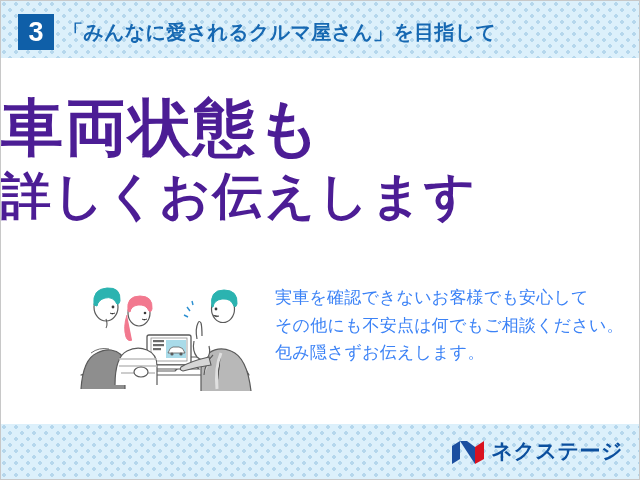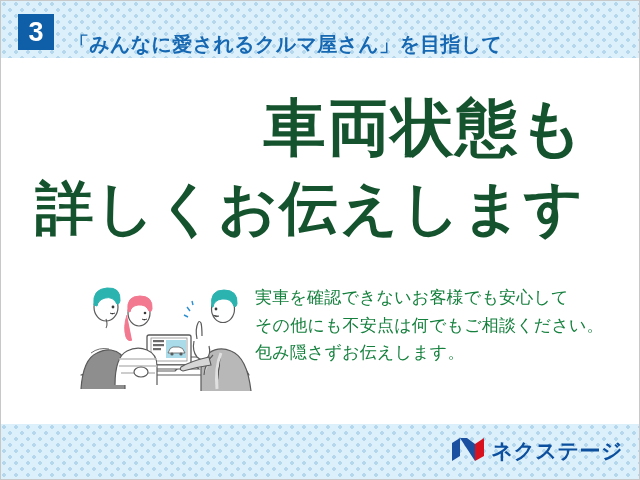--- a/index.html
+++ b/index.html
@@ -49,61 +49,60 @@
     font-size: 27px;
     font-weight: bold;
     line-height: 36px;
     text-align: center;
     letter-spacing: 0;
   }
 
   #header-title {
     position: absolute;
     left: 62px;
-    top: 25px;
+    top: 13px;
     height: 36px;
     display: flex;
     align-items: center;
     color: #1668b2;
     font-size: 20px;
     font-weight: bold;
     letter-spacing: 0.3px;
     white-space: nowrap;
-    margin-left: 6px;
   }
 
   
   #headline {
     position: absolute;
     left: 0;
     top: 92px;
     width: 584px;
-    text-align: right;
-    color: #14532d;
+    text-align: left;
+    color: #4c1d95;
     font-weight: bold;
     letter-spacing: 2px;
     line-height: 1.12;
   }
   #headline-line1 {
     font-size: 62px;
     display: block;
   }
   #headline-line2 {
-    font-size: 58px;
+    font-size: 50px;
     display: block;
-    margin-top: 14px;
+    margin-top: 6px;
   }
 
   
   #body-copy {
     position: absolute;
-    left: 254px;
+    left: 274px;
     top: 283px;
     width: 360px;
-    color: #15803d;
+    color: #3b82f6;
     font-size: 17px;
     line-height: 1.62;
     letter-spacing: 0.2px;
   }
   #body-copy span { display: block; white-space: nowrap; }
 
   
   #illustration {
     position: absolute;
     left: 62px;
@@ -112,21 +111,21 @@
     height: 116px;
   }
 
   
   #brand-logo {
     position: absolute;
     right: 18px;
     bottom: 14px;
     height: 28px;
     display: flex;
-    align-items: flex-start;
+    align-items: flex-end;
     gap: 7px;
   }
   #brand-mark { display: block; }
   #brand-name {
     color: #0b4f9e;
     font-size: 21px;
     font-weight: bold;
     letter-spacing: 0.5px;
     white-space: nowrap;
   }

